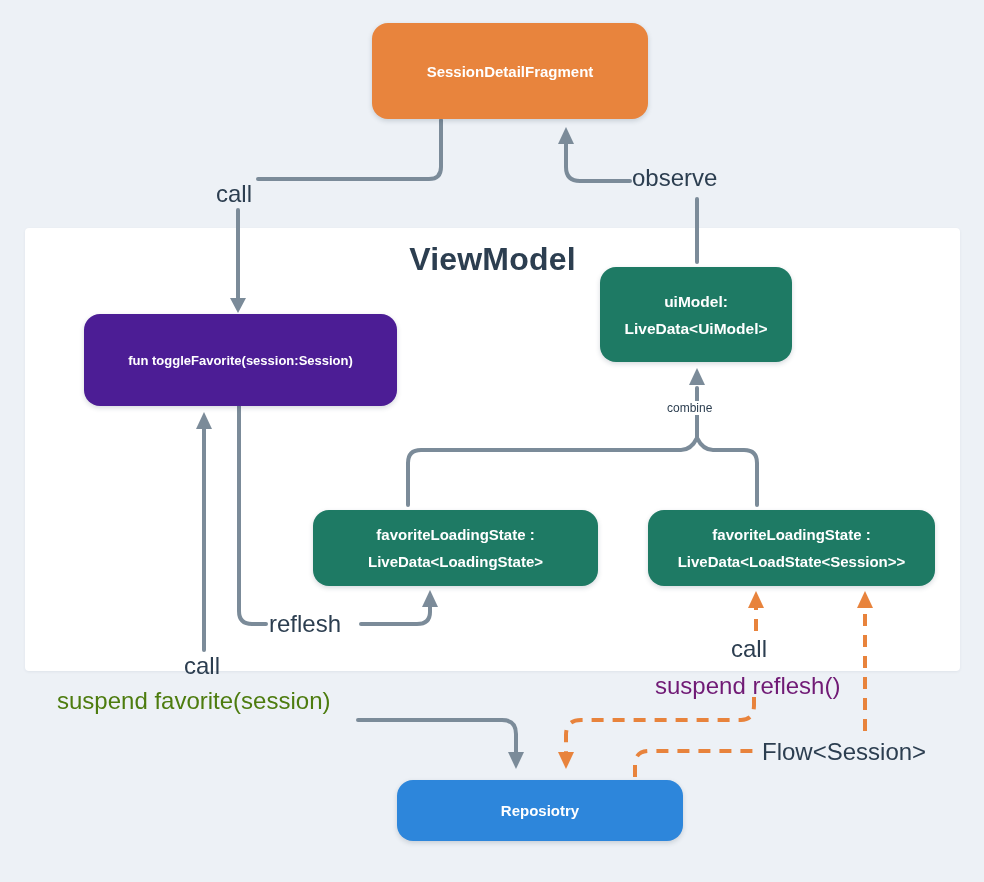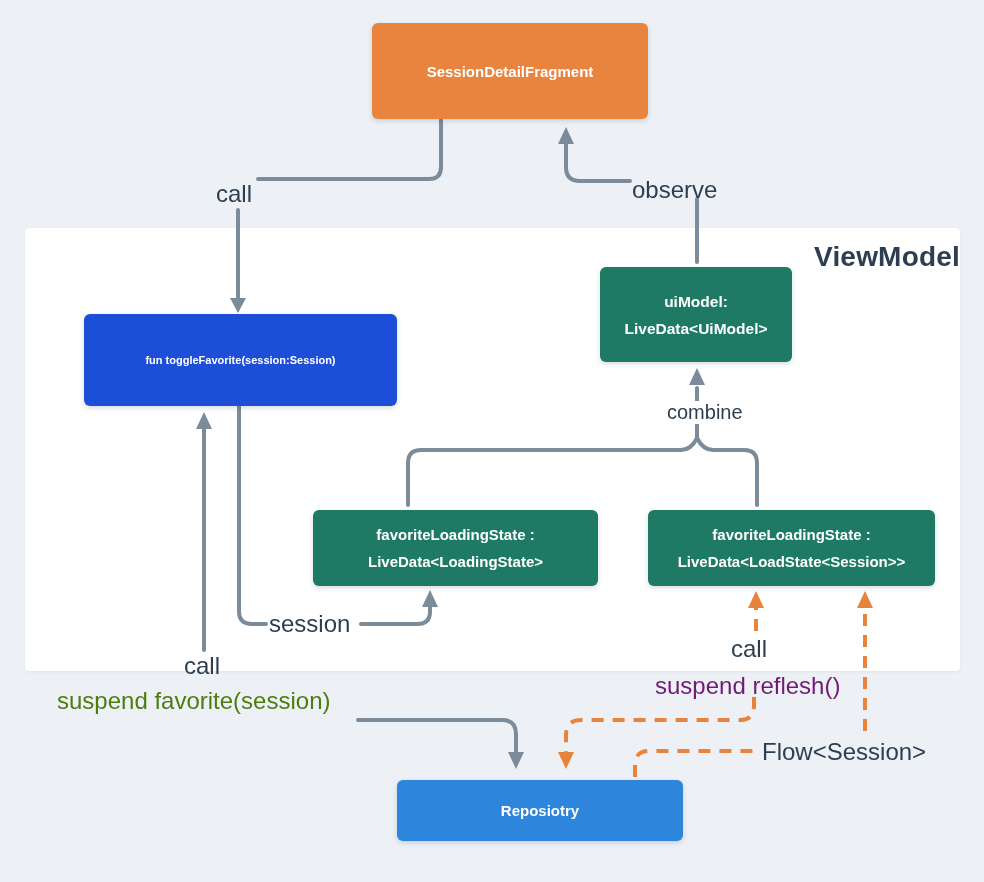--- a/index.html
+++ b/index.html
@@ -1,27 +1,27 @@
 <!DOCTYPE html>
 <html><head>
 <meta charset="utf-8">
 <style>
   html,body{margin:0;padding:0;}
   body{font-family:"Liberation Sans",sans-serif;}
   #stage{position:relative;width:984px;height:882px;overflow:hidden;}
   .panel{position:absolute;left:25px;top:228px;width:935px;height:443px;border-radius:4px;
          box-shadow:0 1px 3px rgba(40,60,80,.07);}
   .node{position:absolute;display:flex;flex-direction:column;align-items:center;justify-content:center;
-        border-radius:6px;color:#ffffff;font-weight:700;text-align:center;
+        border-radius:16px;color:#ffffff;font-weight:700;text-align:center;
         box-shadow:0 2px 5px rgba(30,50,70,.18);line-height:27px;}
   .node span{display:block;}
-  .panel-title{position:absolute;left:25px;top:241px;width:935px;text-align:right;
-               font-size:28px;font-weight:600;letter-spacing:.2px;}
+  .panel-title{position:absolute;left:25px;top:241px;width:935px;text-align:center;
+               font-size:32px;font-weight:600;letter-spacing:.2px;}
   .edge-label{position:absolute;font-size:24px;font-weight:500;white-space:nowrap;}
-  .edge-label.small{font-size:20px;font-weight:400;padding:0 4px;}
+  .edge-label.small{font-size:12px;font-weight:400;padding:0 4px;}
   svg{position:absolute;left:0;top:0;pointer-events:none;}
   .edge{fill:none;stroke-width:4;stroke-linecap:round;stroke-linejoin:round;}
   .edge.dashed{stroke-dasharray:12 9;stroke-linecap:butt;}
 </style>
 </head>
 <body>
 
 <div id="stage" style="background-color: rgb(237, 241, 246);">
 
   <div class="panel" style="background-color: rgb(255, 255, 255);"></div>
@@ -53,21 +53,21 @@
     <path class="edge dashed" d="M 865 731 L 865 608" style="stroke: rgb(232, 131, 60);"></path>
     <polygon points="857,608 873,608 865,591" style="fill: rgb(232, 131, 60);"></polygon>
   </svg>
 
   <div class="panel-title" style="color: rgb(44, 62, 80);">ViewModel</div>
 
   <div class="node" style="left: 372px; top: 23px; width: 276px; height: 96px; font-size: 15px; background-color: rgb(232, 132, 61);">
     <span>SessionDetailFragment</span>
   </div>
 
-  <div class="node" style="left: 84px; top: 314px; width: 313px; height: 92px; font-size: 11px; background-color: #1d4ed8;">
+  <div class="node" style="left: 84px; top: 314px; width: 313px; height: 92px; font-size: 13px; background-color: #4c1d95;">
     <span>fun toggleFavorite(session:Session)</span>
   </div>
 
   <div class="node" style="left: 313px; top: 510px; width: 285px; height: 76px; font-size: 15px; background-color: rgb(30, 122, 100);">
     <span>favoriteLoadingState :</span>
     <span>LiveData&lt;LoadingState&gt;</span>
   </div>
 
   <div class="node" style="left: 600px; top: 267px; width: 192px; height: 95px; font-size: 15.5px; background-color: rgb(30, 122, 100);">
     <span>uiModel:</span>
@@ -78,25 +78,25 @@
     <span>favoriteLoadingState :</span>
     <span>LiveData&lt;LoadState&lt;Session&gt;&gt;</span>
   </div>
 
   <div class="node" style="left: 397px; top: 780px; width: 286px; height: 61px; font-size: 15px; background-color: rgb(45, 134, 219);">
     <span>Reposiotry</span>
   </div>
 
   <div class="edge-label" style="left: 216px; top: 180px; color: rgb(44, 62, 80);">call</div>
 
-  <div class="edge-label" style="left: 632px; top: 176px; color: rgb(44, 62, 80);">observe</div>
+  <div class="edge-label" style="left: 632px; top: 164px; color: rgb(44, 62, 80);">observe</div>
 
   <div class="edge-label small" style="left: 663px; top: 401px; background: rgb(255, 255, 255); color: rgb(44, 62, 80);">combine</div>
 
-  <div class="edge-label" style="left: 269px; top: 610px; color: rgb(44, 62, 80);">session</div>
+  <div class="edge-label" style="left: 269px; top: 610px; color: rgb(44, 62, 80);">reflesh</div>
 
   <div class="edge-label" style="left: 184px; top: 652px; color: rgb(44, 62, 80);">call</div>
 
   <div class="edge-label" style="left: 57px; top: 687px; color: #4d7c0f;">suspend favorite(session)</div>
 
   <div class="edge-label" style="left: 731px; top: 635px; color: rgb(44, 62, 80);">call</div>
 
   <div class="edge-label" style="left: 655px; top: 672px; color: #701a75;">suspend reflesh()</div>
 
   <div class="edge-label" style="left: 762px; top: 738px; color: rgb(44, 62, 80);">Flow&lt;Session&gt;</div>

